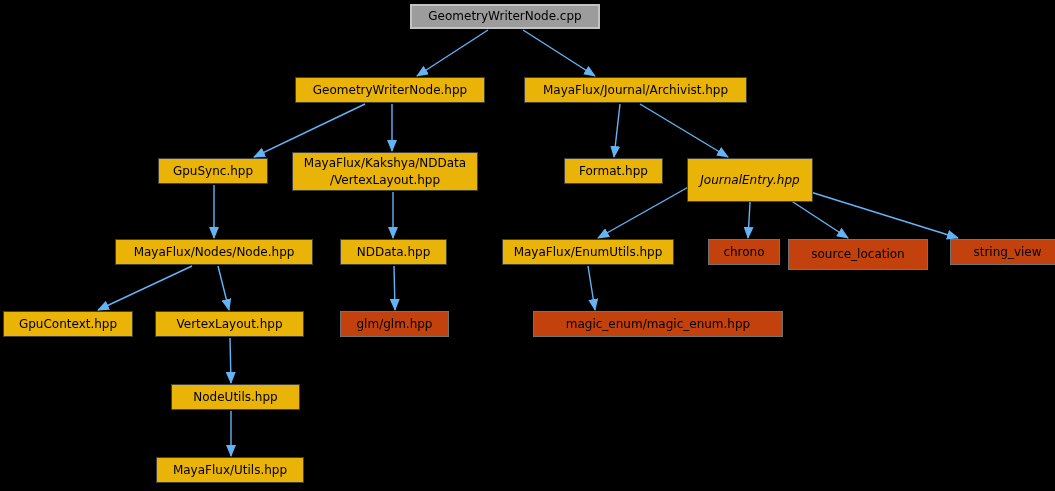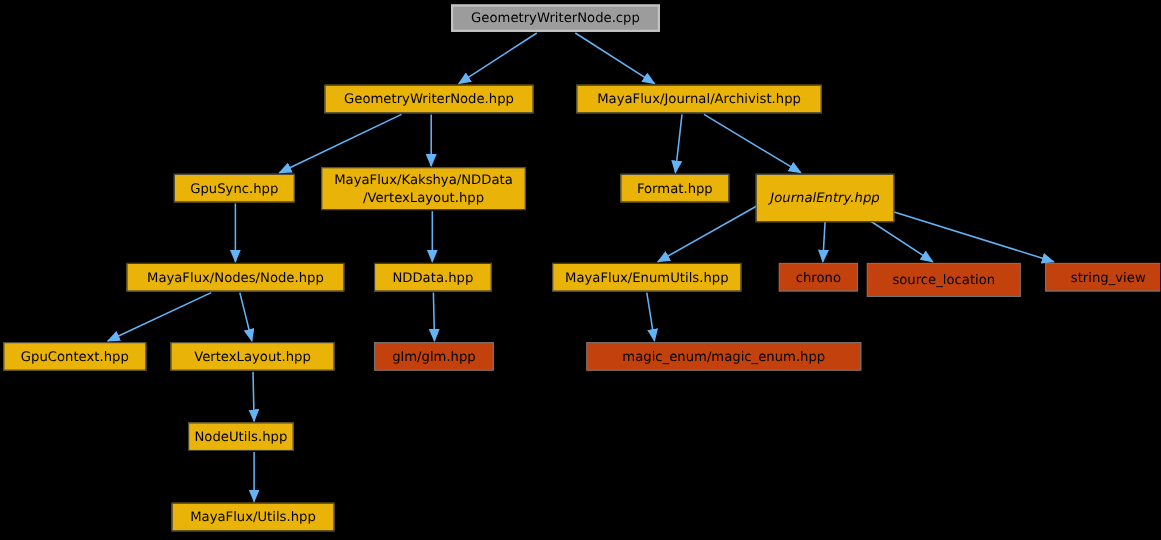--- a/index.html
+++ b/index.html
@@ -95,16 +95,16 @@
       <div class="node t-internal" style="left: 115px; top: 239px; width: 198px; height: 26px;"><span>MayaFlux/Nodes/Node.hpp</span></div>
       <div class="node t-internal" style="left: 340px; top: 239px; width: 107px; height: 26px;"><span>NDData.hpp</span></div>
       <div class="node t-internal" style="left: 502px; top: 239px; width: 172px; height: 26px;"><span>MayaFlux/EnumUtils.hpp</span></div>
       <div class="node t-external" style="left: 708px; top: 239px; width: 72px; height: 26px;"><span>chrono</span></div>
       <div class="node t-external" style="left: 788px; top: 239px; width: 140px; height: 31px;"><span>source_location</span></div>
       <div class="node t-external" style="left: 950px; top: 239px; width: 115px; height: 26px;"><span>string_view</span></div>
       <div class="node t-internal" style="left: 3px; top: 311px; width: 130px; height: 26px;"><span>GpuContext.hpp</span></div>
       <div class="node t-internal" style="left: 155px; top: 311px; width: 149px; height: 26px;"><span>VertexLayout.hpp</span></div>
       <div class="node t-external" style="left: 340px; top: 311px; width: 109px; height: 26px;"><span>glm/glm.hpp</span></div>
       <div class="node t-external" style="left: 485px; top: 311px; width: 250px; height: 26px; margin-left: 48px;"><span>magic_enum/magic_enum.hpp</span></div>
-      <div class="node t-internal" style="left: 171px; top: 384px; width: 96px; height: 26px;"><span>NodeUtils.hpp</span></div>
+      <div class="node t-internal" style="left: 171px; top: 384px; width: 129px; height: 26px;"><span>NodeUtils.hpp</span></div>
       <div class="node t-internal" style="left: 156px; top: 457px; width: 148px; height: 26px;"><span>MayaFlux/Utils.hpp</span></div>
     </div>
 </div>
 
 </body></html>

